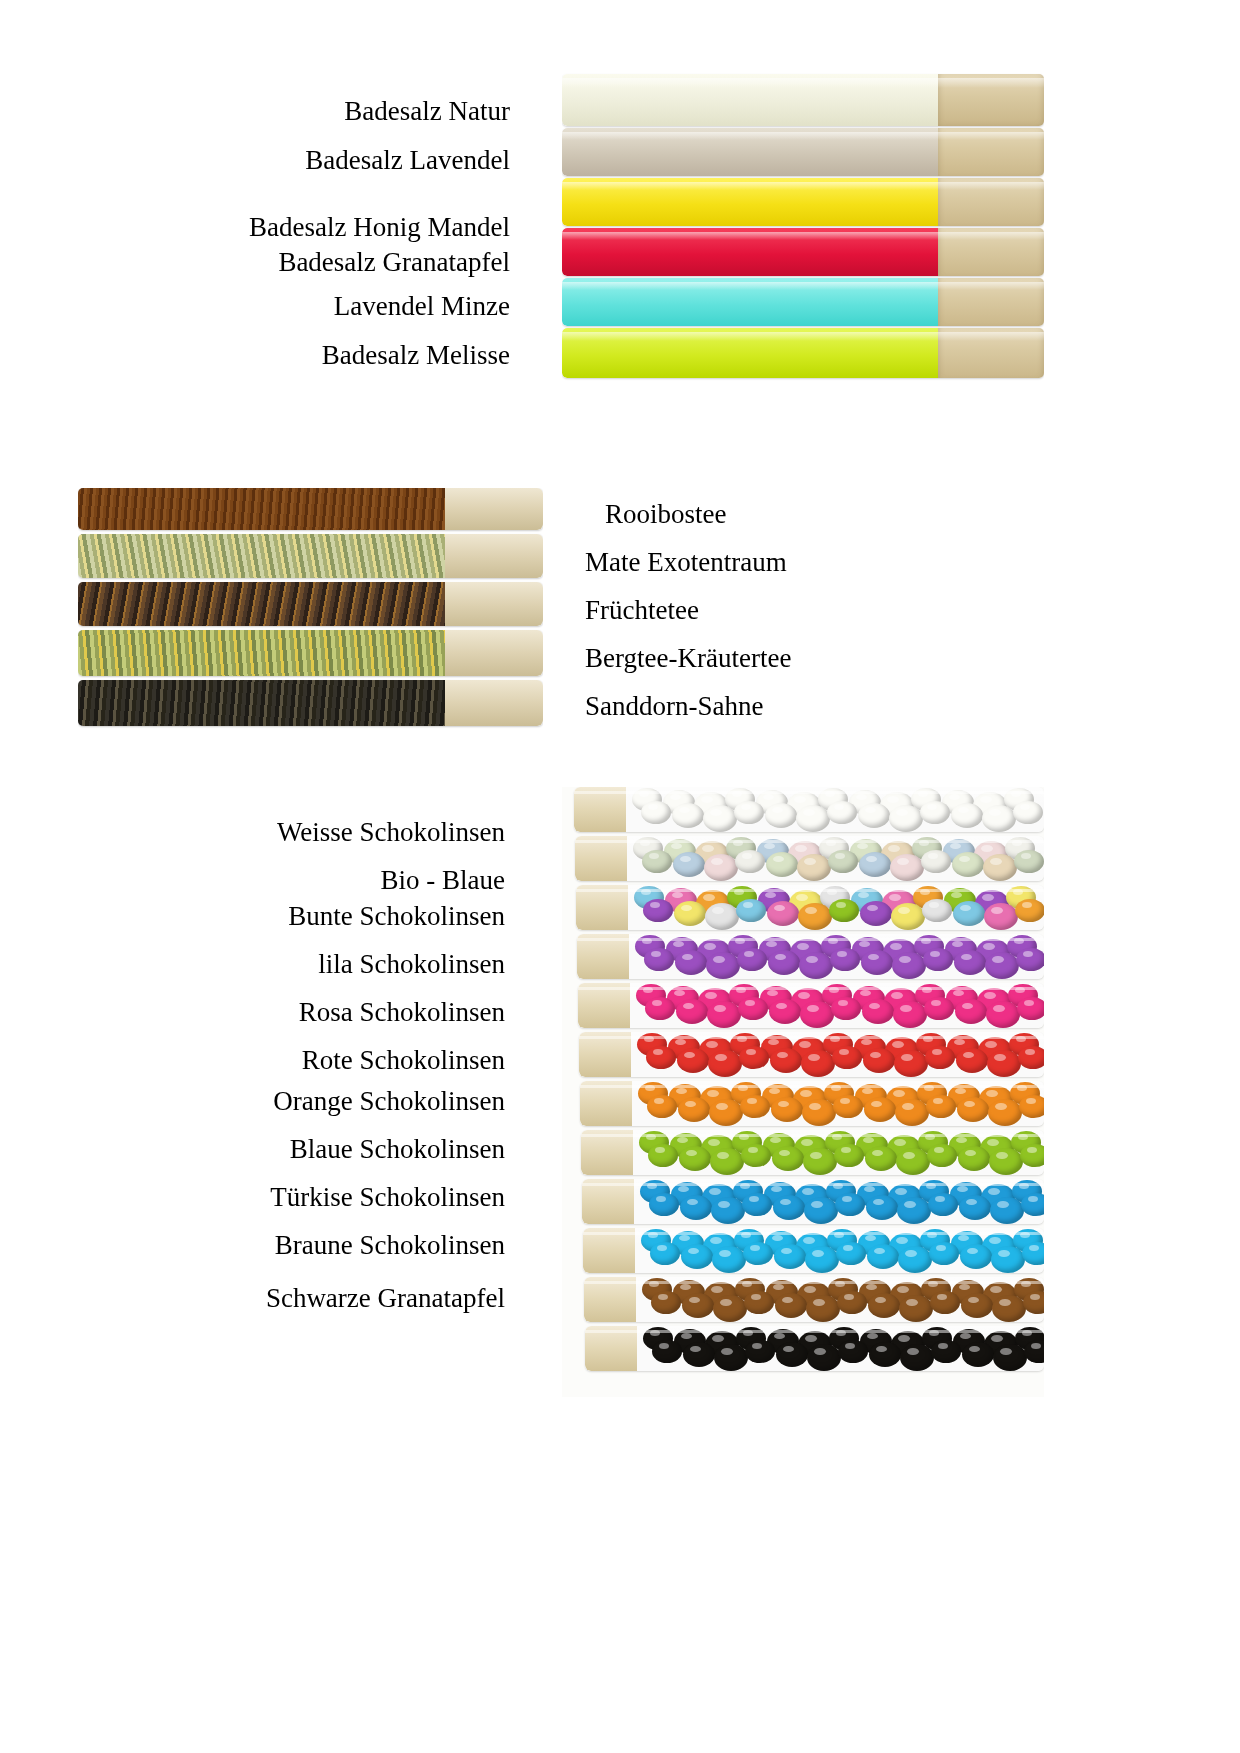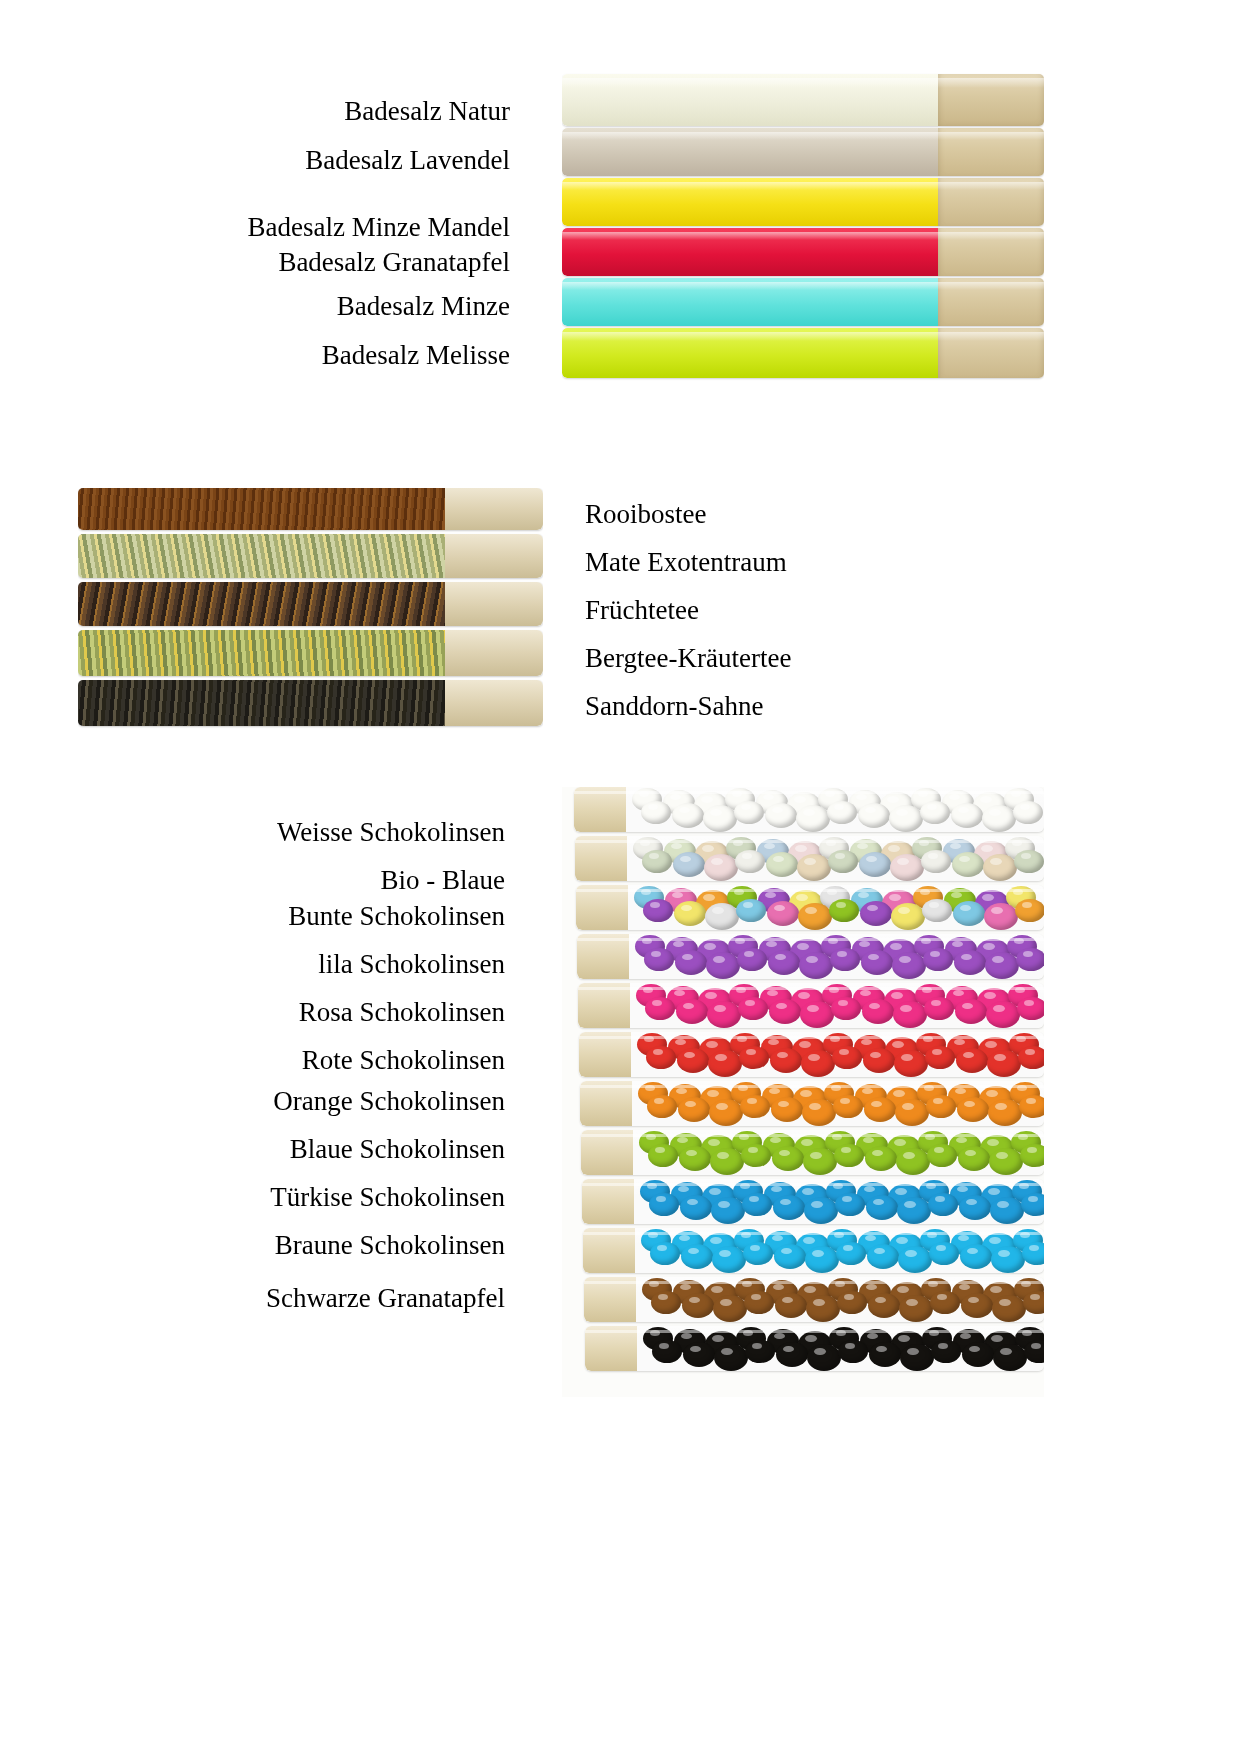--- a/index.html
+++ b/index.html
@@ -136,23 +136,23 @@
   }
 </style>
 </head>
 <body>
 
 <div class="section" style="left:0; top:88px; width:1240px; height:330px;">
 
   <div class="txt-list right-align" style="position:absolute; left:160px; top:10px; width:350px;">
     <div class="line" style="margin-bottom:22px;">Badesalz Natur</div>
     <div class="line" style="margin-bottom:40px;">Badesalz Lavendel</div>
-    <div class="line" style="margin-bottom:8px;">Badesalz Minze Mandel</div>
+    <div class="line" style="margin-bottom:8px;">Badesalz Honig Mandel</div>
     <div class="line" style="margin-bottom:17px;">Badesalz Granatapfel</div>
-    <div class="line" style="margin-bottom:22px;">Badesalz Minze</div>
+    <div class="line" style="margin-bottom:22px;">Lavendel Minze</div>
     <div class="line">Badesalz Melisse</div>
   </div>
 
   <div class="photo" style="left:562px; top:-18px; width:482px; height:330px;">
     <div class="salt-tube" style="top:4px; height:52px;">
       <div class="salt-body" style="background:linear-gradient(180deg,#fbfbee,#eeeedb 55%,#e2e2c9);"></div>
       <div class="salt-cork" style="top:-4px; height:58px;"></div>
       <div class="salt-gloss"></div>
     </div>
     <div class="salt-tube" style="top:58px; height:48px;">
@@ -202,21 +202,21 @@
       <div class="tea-body" style="background:repeating-linear-gradient(85deg,#c4cc7a 0 4px,#97a257 4px 8px,#e0c94c 8px 11px,#7c8a4a 11px 15px);"></div>
       <div class="tea-cork"></div>
     </div>
     <div class="tea-tube" style="top:192px; height:46px;">
       <div class="tea-body" style="background:repeating-linear-gradient(95deg,#35322a 0 4px,#1d1b16 4px 8px,#5a5340 8px 11px,#272419 11px 15px);"></div>
       <div class="tea-cork"></div>
     </div>
   </div>
 
   <div class="txt-list left-align" style="position:absolute; left:585px; top:13px; width:420px;">
-    <div class="line" style="margin-bottom:21px;">Rooibostee</div>
+    <div class="line" style="margin-bottom:21px;margin-left:20px;">Rooibostee</div>
     <div class="line" style="margin-bottom:21px;">Mate Exotentraum</div>
     <div class="line" style="margin-bottom:21px;">Früchtetee</div>
     <div class="line" style="margin-bottom:21px;">Bergtee-Kräutertee</div>
     <div class="line">Sanddorn-Sahne</div>
   </div>
 </div>
 
 <div class="section" style="left:0; top:795px; width:1240px; height:610px;">
 
   <div class="txt-list right-align" style="position:absolute; left:100px; top:12px; width:405px;margin-top:12px;">

